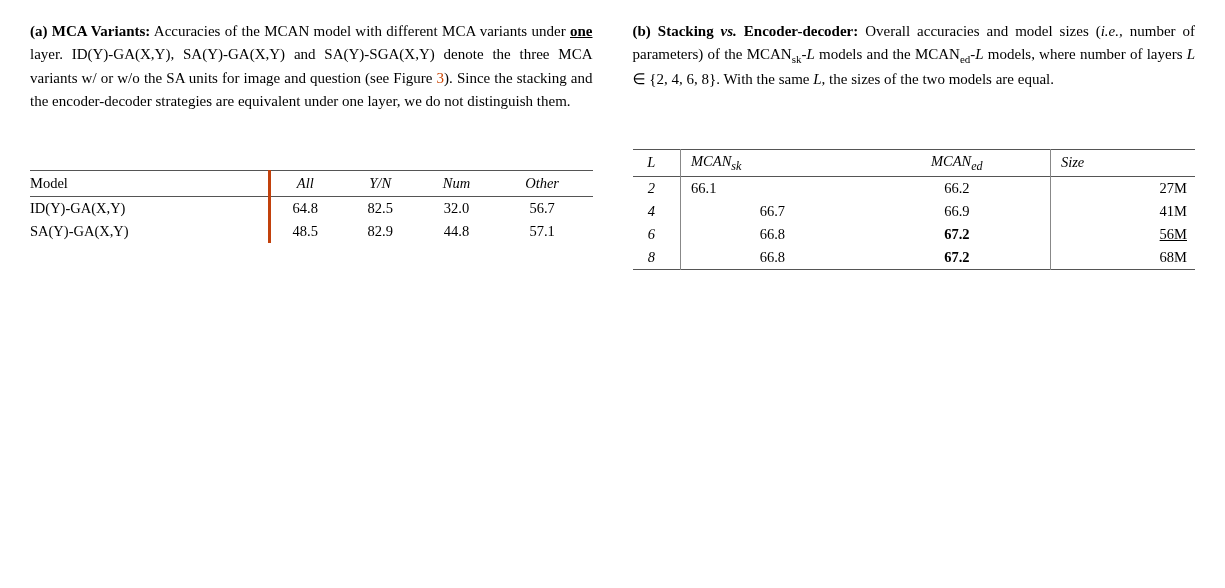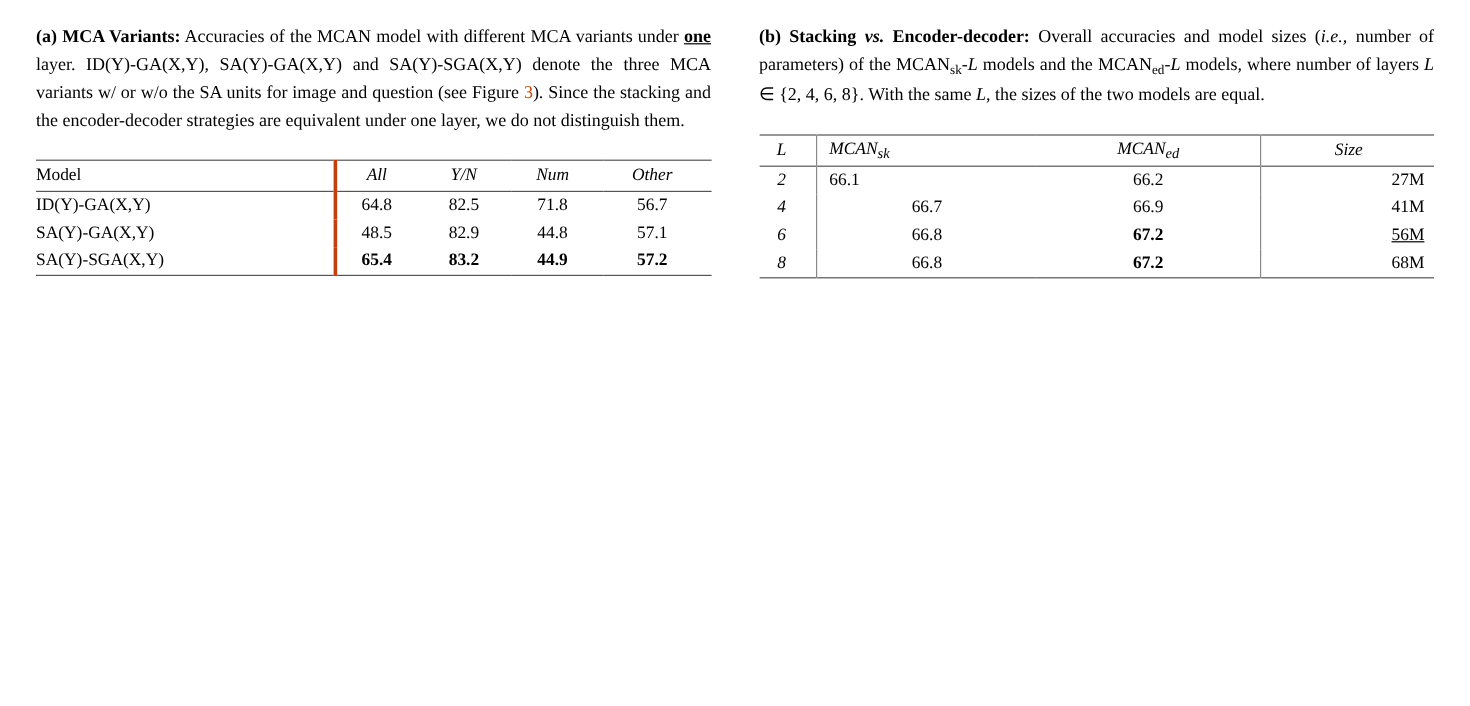--- a/index.html
+++ b/index.html
@@ -21,20 +21,21 @@
     .main-container {
       display: flex;
       gap: 40px;
       width: 100%;
     }
 
     .panel {
       flex: 1;
       display: flex;
       flex-direction: column;
+      gap: 37px;
     }
 
     .caption-text {
       line-height: 1.55;
       margin-bottom: 16px;
       text-align: justify;
     }
 
     .caption-text .bold {
       font-weight: bold;
@@ -163,54 +164,47 @@
         </tr>
         <tr class="header-divider">
           <td colspan="5" style="padding:0; border-top: 1.5px solid #555;"></td>
         </tr>
       </thead>
       <tbody>
         <tr class="data-row">
           <td class="model-cell divider-cell">ID(Y)-GA(X,Y)</td>
           <td class="num-cell">64.8</td>
           <td class="num-cell">82.5</td>
-          <td class="num-cell">71.8</td>
+          <td class="num-cell">32.0</td>
           <td class="num-cell">56.7</td>
         </tr>
         <tr class="data-row">
           <td class="model-cell divider-cell">SA(Y)-GA(X,Y)</td>
           <td class="num-cell">48.5</td>
           <td class="num-cell">82.9</td>
           <td class="num-cell">44.8</td>
           <td class="num-cell">57.1</td>
-        </tr>
-        <tr class="data-row table-bottom-border">
-          <td class="model-cell divider-cell">SA(Y)-SGA(X,Y)</td>
-          <td class="num-cell bold-cell">65.4</td>
-          <td class="num-cell bold-cell">83.2</td>
-          <td class="num-cell bold-cell">44.9</td>
-          <td class="num-cell bold-cell">57.2</td>
         </tr>
       </tbody>
     </table>
   </div>
 
   <div class="panel">
     <div class="caption-text">
       <span class="bold">(b)</span>
       <span class="bold"> Stacking</span> <span class="bold-italic">vs.</span> <span class="bold">Encoder-decoder:</span><span> Overall accuracies and model sizes (</span><span class="italic">i.e.,</span><span> number of parameters) of the MCAN<sub class="sub-sk">sk</sub>-<span class="italic">L</span> models and the MCAN<sub class="sub-ed">ed</sub>-<span class="italic">L</span> models, where number of layers <span class="italic">L</span> ∈ {2, 4, 6, 8}. With the same <span class="italic">L</span>, the sizes of the two models are equal.</span>
     </div>
 
     <table class="table-top-border right-table">
       <thead>
         <tr class="table-header-row">
           <td class="l-col left-section-divider" style="font-style:italic; text-align:center; padding-right:10px;"><i>L</i></td>
           <td class="mcan-col" style="text-align:left;">MCAN<sub>sk</sub></td>
           <td class="mcan-col left-section-divider" style="text-align:center;">MCAN<sub>ed</sub></td>
-          <td class="size-col" style="text-align:center; padding-left:10px;">Size</td>
+          <td class="size-col" style="text-align:left; padding-left:10px;">Size</td>
         </tr>
         <tr class="header-divider">
           <td colspan="4" style="padding:0; border-top: 1.5px solid #555;"></td>
         </tr>
       </thead>
       <tbody>
         <tr class="data-row">
           <td class="l-col left-section-divider" style="text-align:center; padding-right:10px;">2</td>
           <td class="mcan-col" style="text-align:left;">66.1</td>
           <td class="mcan-col left-section-divider" style="text-align:center;">66.2</td>

